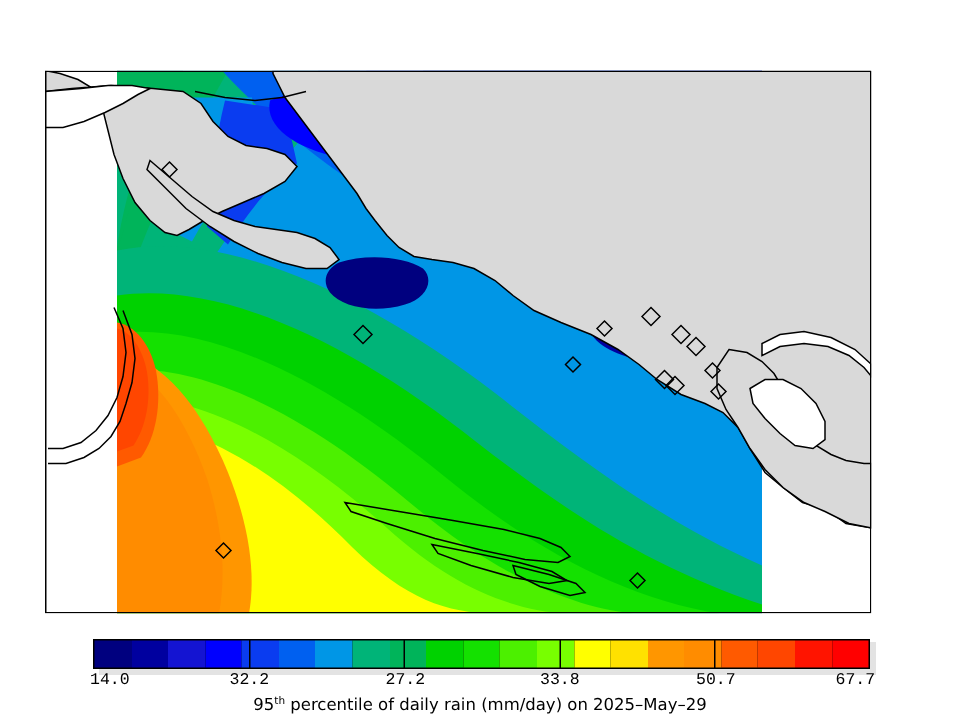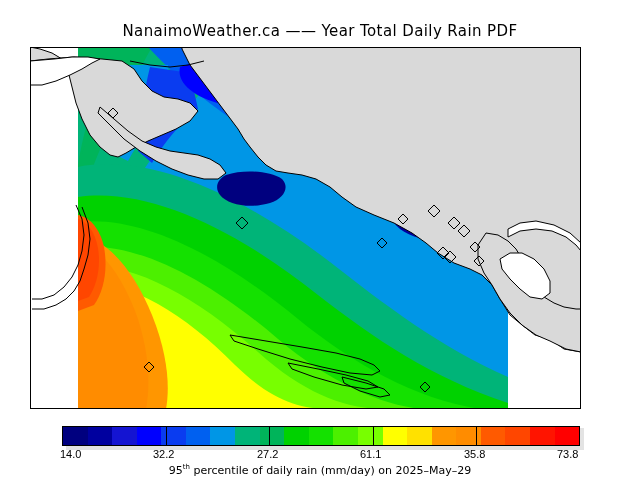--- a/index.html
+++ b/index.html
@@ -80,41 +80,40 @@
     width: 1px;
     height: 20px;
     background: #000000;
   }
   .cbar-tick-label {
     position: absolute;
     top: 24px;
     font-size: 11px;
     color: #000000;
     white-space: nowrap;
-    font-family: Liberation Sans, sans-serif;
+    font-family: Liberation Mono, monospace;
   }
   #cbar-caption {
     position: absolute;
     left: 0;
     top: 39px;
     width: 640px;
     text-align: center;
     font-size: 11px;
     color: #000000;
     white-space: nowrap;
     font-family: "DejaVu Sans", sans-serif;
   }
   #cbar-caption sup { font-size: 7px; vertical-align: super; }
 </style>
 </head>
 <body>
 
 <div id="app">
 
-  <div id="title">NanaimoWeather.ca —— Year Total Daily Rain PDF</div>
 
   <div id="map-frame">
     <svg id="map-svg" width="551" height="362" viewBox="0 0 551 362">
       <defs>
         <clipPath id="dataclip">
           <rect x="48" y="0" width="430" height="362"></rect>
         </clipPath>
         <clipPath id="frameclip">
           <rect x="0" y="0" width="551" height="362"></rect>
         </clipPath>
@@ -278,21 +277,21 @@
         <div class="cbar-seg" style="background: rgb(255, 20, 0); flex: 1 1 0px;"></div>
         <div class="cbar-seg" style="background: rgb(255, 0, 0); flex: 1 1 0px;"></div>
       </div>
     <div id="cbar-ticks">
         <div class="cbar-tick-label" style="left: 60px;">14.0</div>
         <div class="cbar-tickline" style="left: 166px;"></div>
         <div class="cbar-tick-label" style="left: 153px;">32.2</div>
         <div class="cbar-tickline" style="left: 269px;"></div>
         <div class="cbar-tick-label" style="left: 257px; text-align: center;">27.2</div>
         <div class="cbar-tickline" style="left: 373px;"></div>
-        <div class="cbar-tick-label" style="left: 360px;">61.1</div>
+        <div class="cbar-tick-label" style="left: 360px;">33.8</div>
         <div class="cbar-tickline" style="left: 476px;"></div>
-        <div class="cbar-tick-label" style="left: 464px;">35.8</div>
-        <div class="cbar-tick-label" style="left: 557px;">73.8</div>
+        <div class="cbar-tick-label" style="left: 464px;">50.7</div>
+        <div class="cbar-tick-label" style="left: 557px;">67.7</div>
       </div>
     <div id="cbar-caption">95<sup>th</sup> percentile of daily rain (mm/day) on 2025–May–29</div>
   </div>
 
 </div>
 
 </body></html>

